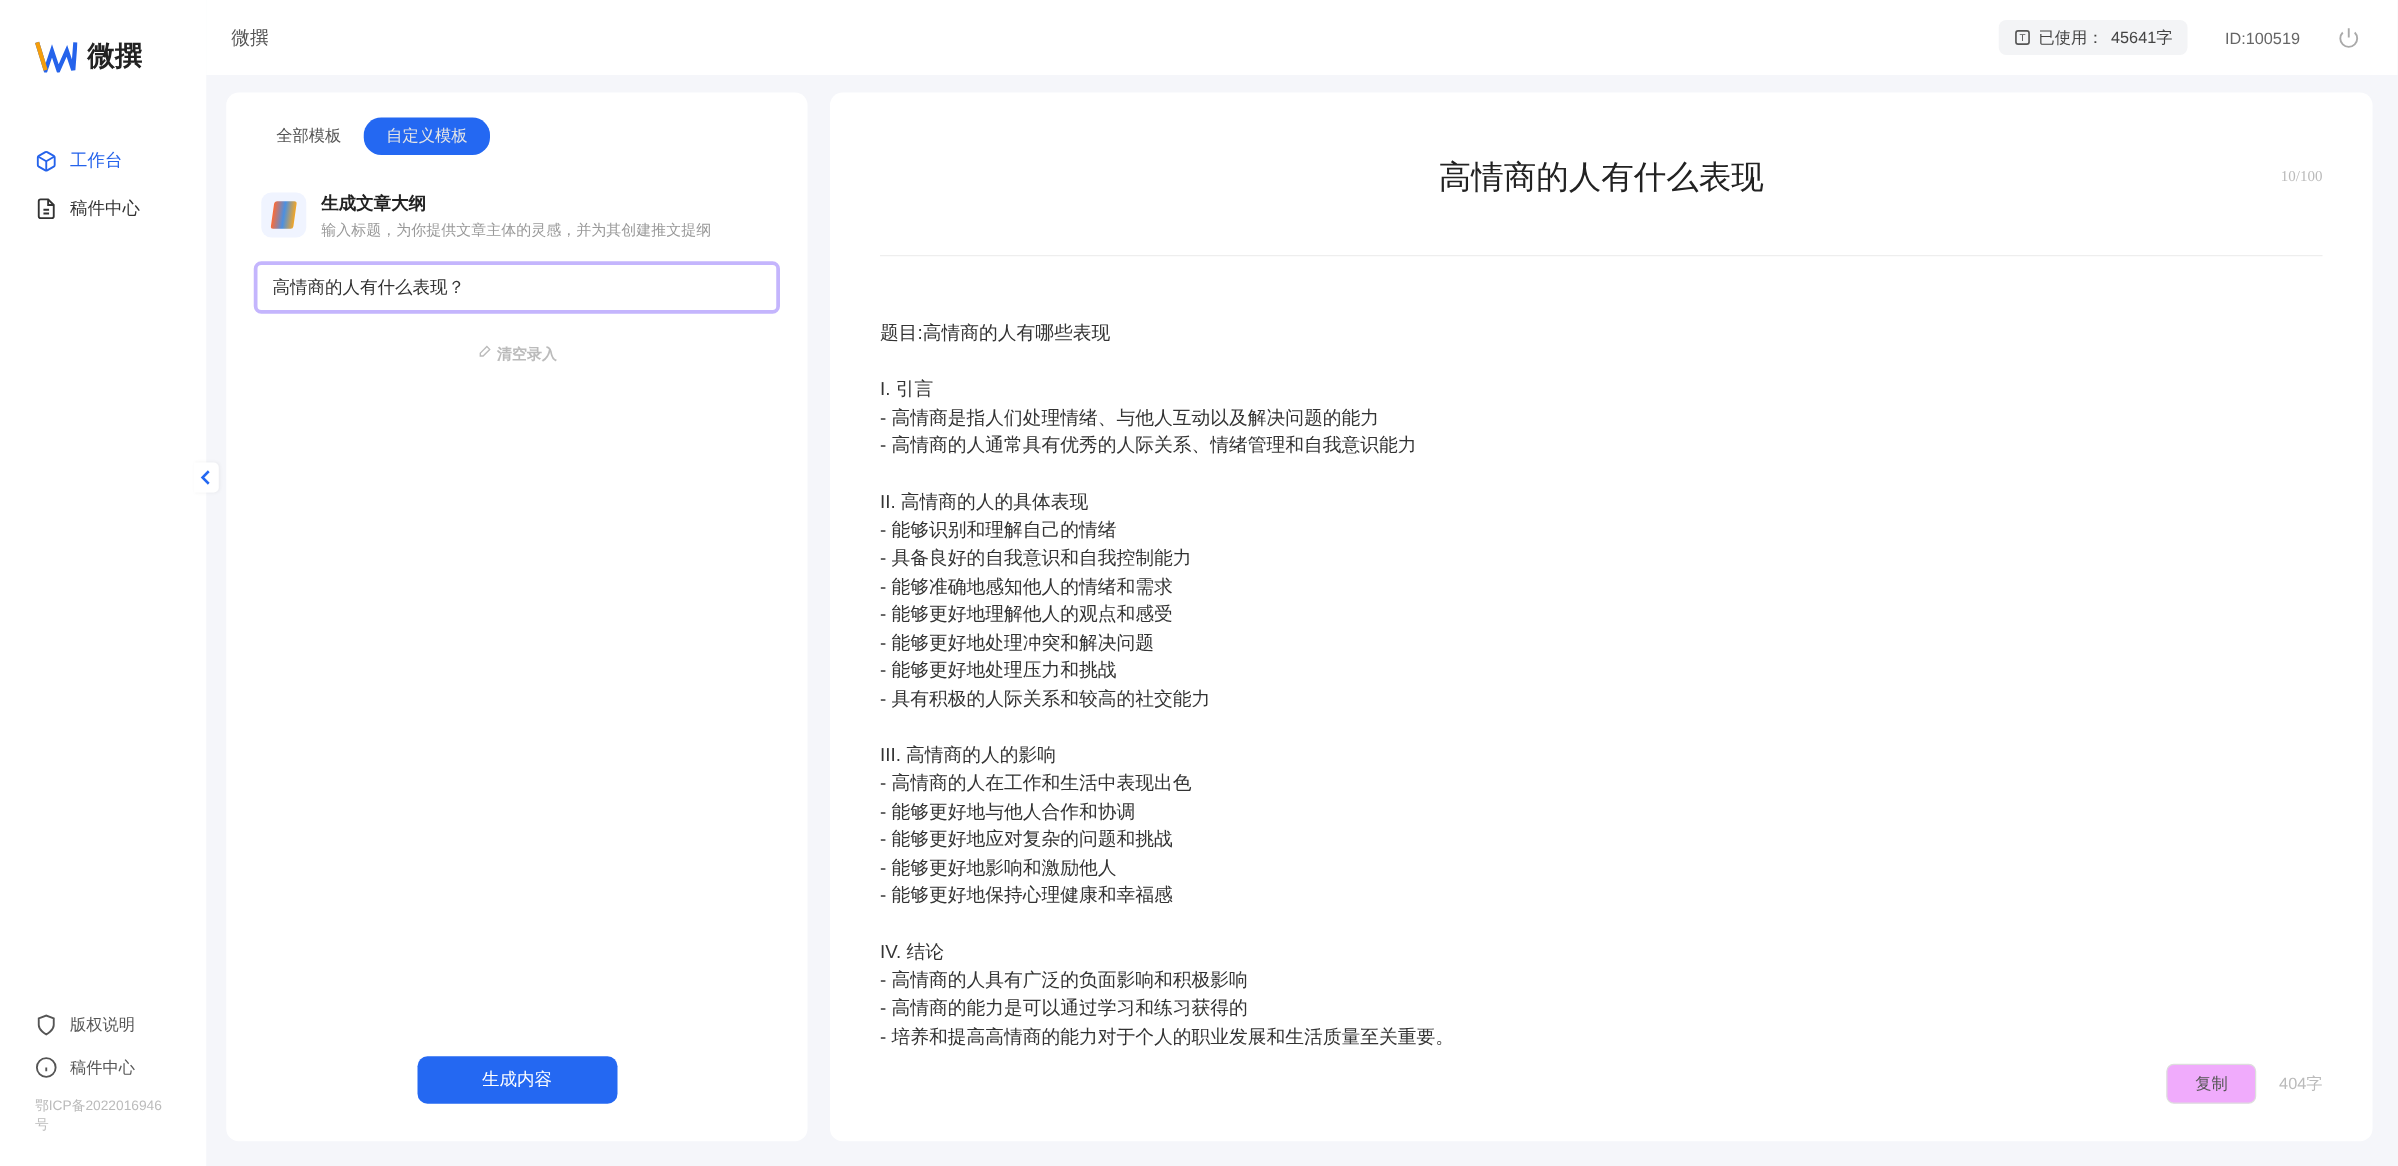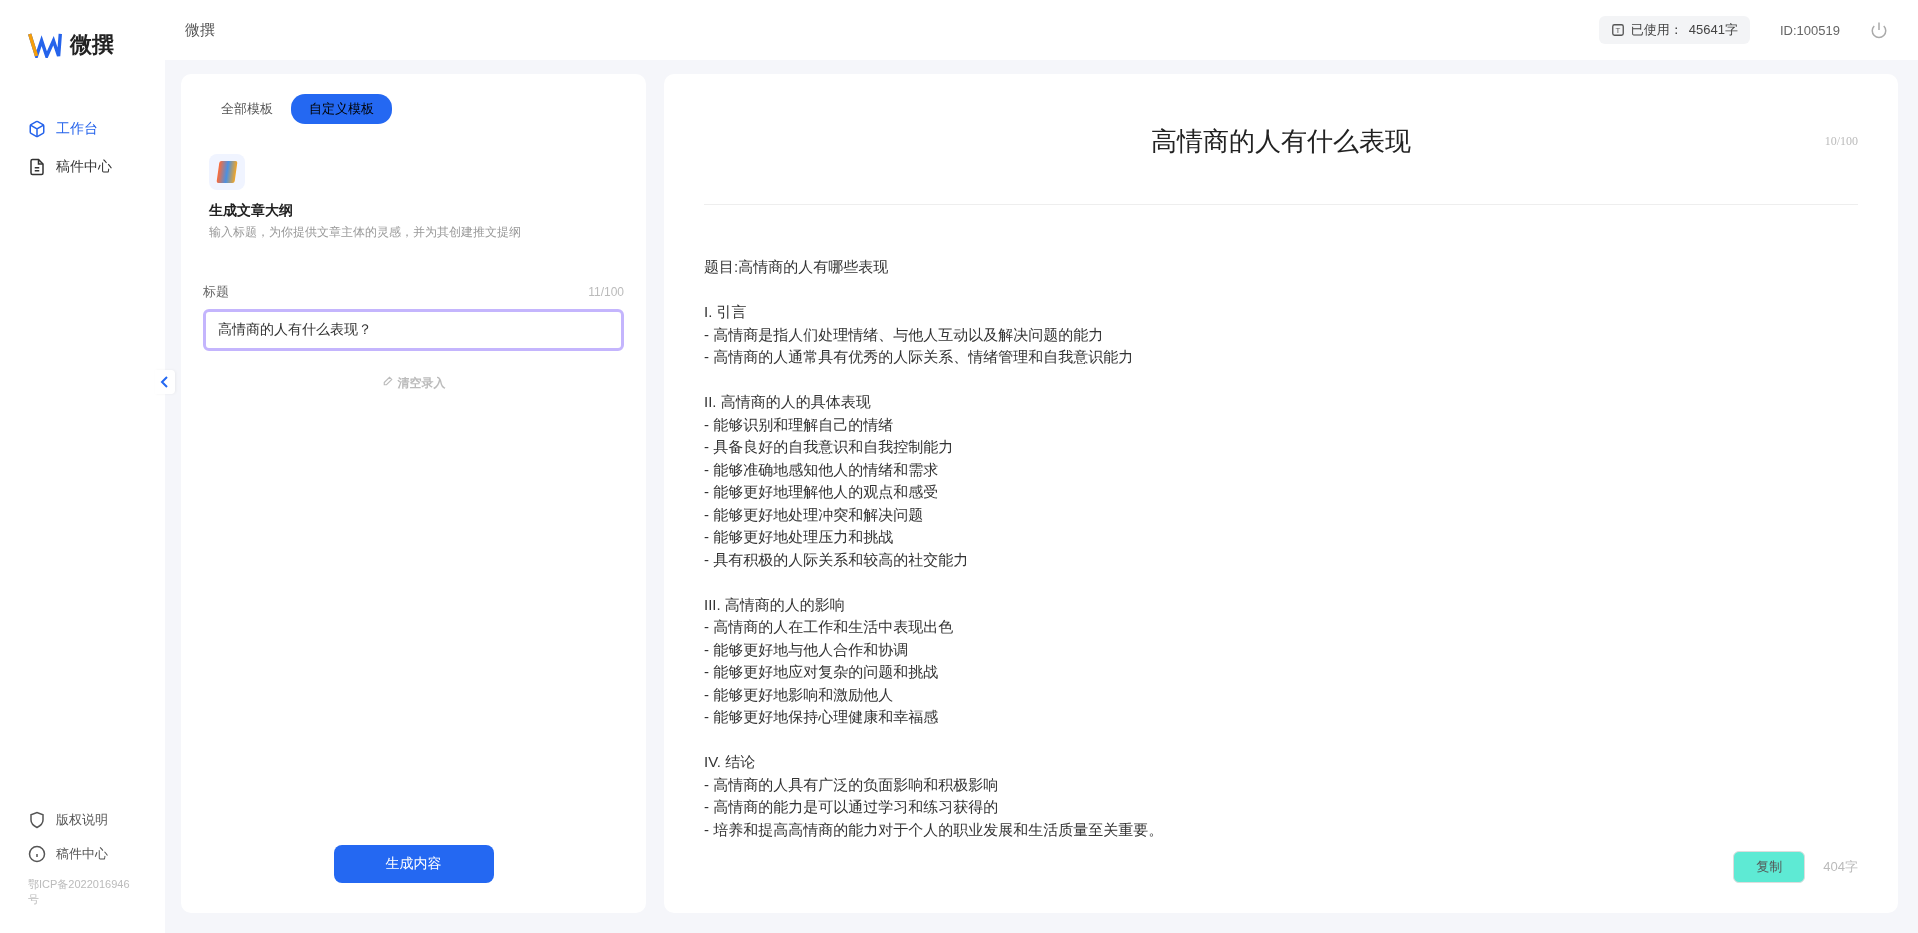--- a/index.html
+++ b/index.html
@@ -27,23 +27,23 @@
 .user-id { font-size: 13px; color: #666; }
 .power-icon { color: #aaa; cursor: pointer; }
 
 .main { position: fixed; left: 165px; top: 60px; right: 0; bottom: 0; display: flex; gap: 18px; padding: 14px 20px 20px 16px; }
 .panel { background: #fff; border-radius: 10px; display: flex; flex-direction: column; }
 .panel-left { width: 465px; padding: 20px 22px; }
 .panel-right { flex: 1; padding: 30px 40px 20px 40px; position: relative; gap: 31px; }
 
 .tabs { display: flex; gap: 0; margin-bottom: 20px; }
 .tab { padding: 6px 18px; font-size: 13px; border-radius: 14px; cursor: pointer; color: #555; }
-.tab.active { background: #2468f2; color: #000000; }
+.tab.active { background: #2468f2; color: #e5e5e5; }
 
-.template-card { display: flex; gap: 12px; padding: 10px 6px 16px 6px; flex-direction: column; }
+.template-card { display: flex; gap: 12px; padding: 10px 6px 16px 6px; }
 .template-icon { width: 36px; height: 36px; border-radius: 8px; background: #f0f4ff; display: flex; align-items: center; justify-content: center; }
 .template-icon-inner { width: 18px; height: 22px; background: linear-gradient(90deg,#ff6b35,#4a90e2,#f5a623); border-radius: 2px; transform: skewX(-8deg); }
 .template-info { flex: 1; }
 .template-title { font-size: 14px; font-weight: 600; color: #222; margin-bottom: 4px; }
 .template-desc { font-size: 12px; color: #999; }
 
 .field-label-row { display: flex; justify-content: space-between; align-items: center; margin: 26px 0 8px 0; }
 .field-label { font-size: 13px; color: #666; }
 .char-count { font-size: 12px; color: #bbb; }
 .text-input { width: 100%; padding: 10px 12px; border: 3px solid #c4b5fd; border-radius: 6px; font-size: 14px; color: #333; outline: none; }
@@ -51,21 +51,21 @@
 .clear-row { display: flex; align-items: flex-start; justify-content: center; gap: 4px; margin-top: 24px; font-size: 12px; color: #bbb; cursor: pointer; font-weight: bold; }
 .clear-row svg { width: 12px; height: 12px; }
 
 .generate-btn { position: absolute; bottom: 30px; left: 50%; transform: translateX(-50%); width: 160px; height: 38px; background: #2468f2; color: #fff; border: none; border-radius: 8px; font-size: 14px; cursor: pointer; }
 
 .output-title { text-align: center; font-size: 26px; font-family: "Songti SC", serif; color: #222; padding: 20px 0 14px 0; position: relative; }
 .output-count-top { position: absolute; right: 0; top: 30px; font-size: 12px; color: #bbb; }
 .output-divider { height: 1px; background: #eee; margin-bottom: 20px; }
 .output-body { font-size: 15px; color: #333; line-height: 1.5; white-space: pre-wrap; font-family: -apple-system, sans-serif; }
 .output-footer { position: absolute; bottom: 30px; right: 40px; display: flex; align-items: center; gap: 18px; }
-.copy-btn { padding: 6px 22px; border: 1px solid #ddd; background: #5eead4; border-radius: 6px; font-size: 13px; color: #555; cursor: pointer; }
+.copy-btn { padding: 6px 22px; border: 1px solid #ddd; background: #f0abfc; border-radius: 6px; font-size: 13px; color: #555; cursor: pointer; }
 .word-count { font-size: 13px; color: #bbb; }
 </style>
 </head>
 <body>
 
 <div class="sidebar">
   <div class="logo">
     <svg class="logo-icon" viewBox="0 0 40 30">
         <path d="M2 2 L10 28 L16 10 L22 28 L30 10 L36 28 L38 2" stroke="#2563eb" stroke-width="4" fill="none"></path>
         <path d="M2 2 L10 28" stroke="#f59e0b" stroke-width="4"></path>
@@ -140,24 +140,20 @@
     </div>
     <div class="template-card">
       <div class="template-icon">
           <div class="template-icon-inner"></div>
         </div>
       <div class="template-info">
         <div class="template-title">生成文章大纲</div>
         <div class="template-desc">输入标题，为你提供文章主体的灵感，并为其创建推文提纲</div>
       </div>
     </div>
-    <div class="field-label-row">
-      <span class="field-label">标题</span>
-      <span class="char-count">11/100</span>
-    </div>
     <input class="text-input" value="高情商的人有什么表现？" style="">
     <div class="clear-row">
       <svg viewBox="0 0 16 16" fill="none" stroke="#bbb" stroke-width="1.5">
           <path d="M3 10 L10 3 L13 6 L6 13 L3 13 Z"></path>
         </svg>
       <span>清空录入</span>
     </div>
     <button class="generate-btn">生成内容</button>
   </div>
 

